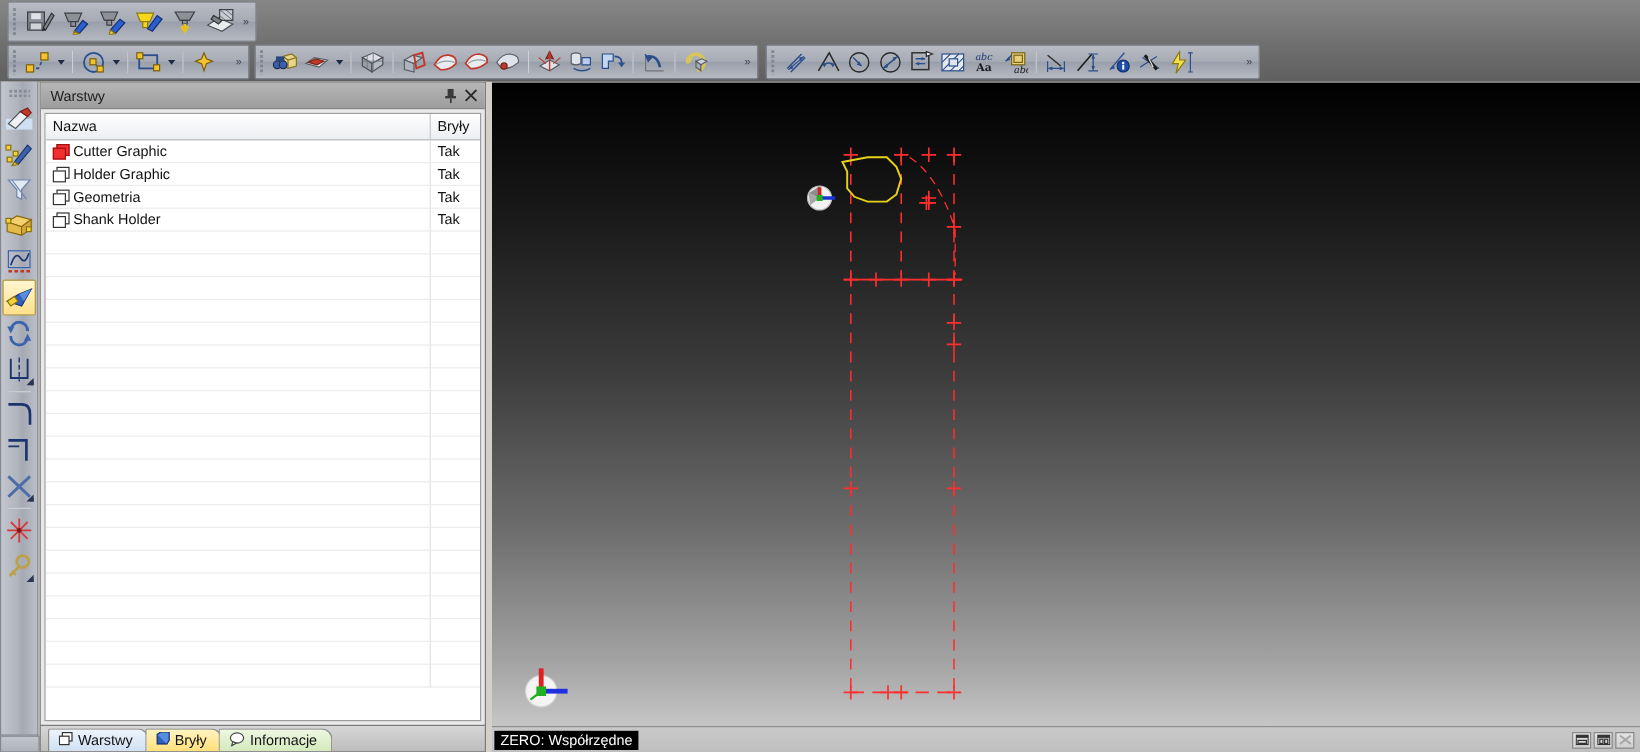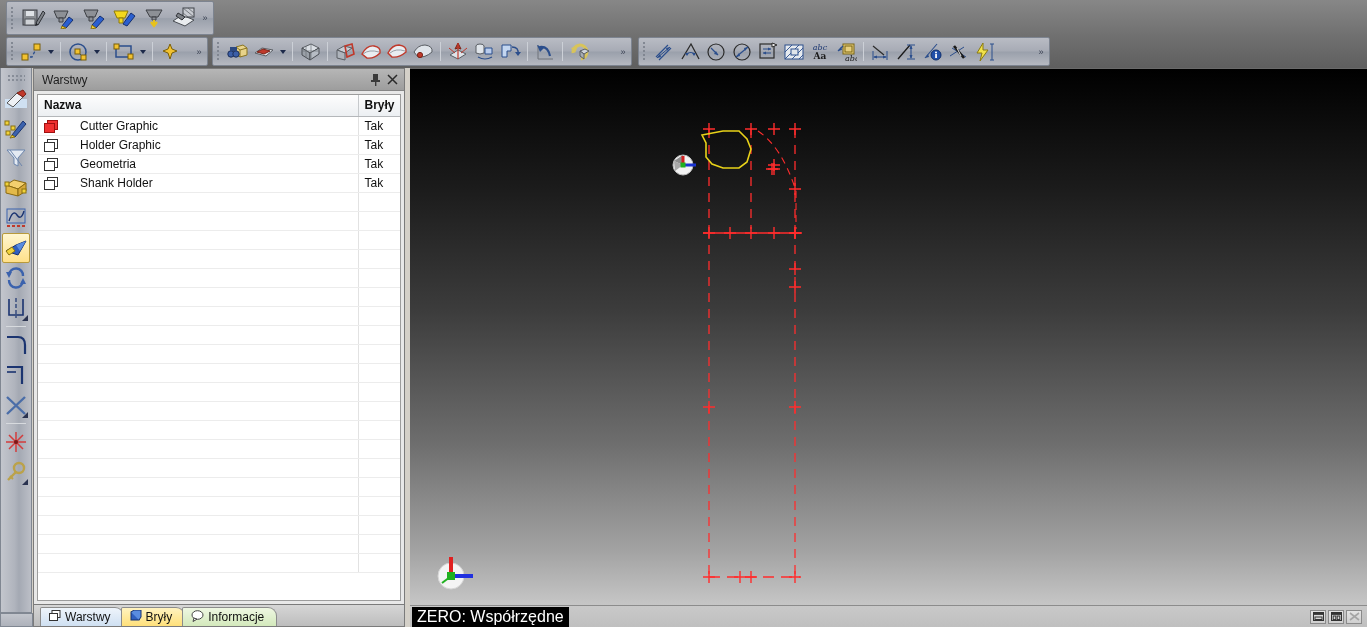--- a/index.html
+++ b/index.html
@@ -62,29 +62,29 @@
            background: #e8e8e8; border: 1px solid #7b7b7b; display: flex; flex-direction: column; }
   .panel-title { height: 22px; display: flex; align-items: center;
                  background: linear-gradient(180deg,#b6b6b6,#9d9d9d);
                  border-bottom: 1px solid #868686; padding: 0 3px 0 8px; flex: none; }
   .panel-title .t { flex: 1; font-size: 12px; color: #1d1d1d; }
   .pbtn { width: 17px; height: 17px; display: flex; align-items: center;
           justify-content: center; color: #20252b; }
   .grid-wrap { flex: 1; margin: 3px; background: #fff;
                border: 1px solid #9c9c9c; overflow: hidden; display: flex; flex-direction: column; }
   table.grid { width: 100%; border-collapse: collapse; table-layout: fixed; }
-  table.grid th { height: 21px; font-weight: bold; font-size: 12px; text-align: left;
+  table.grid th { height: 21px; font-weight: normal; font-size: 12px; text-align: left;
                   background: linear-gradient(180deg,#fdfdfd,#eceff2);
                   border-right: 1px solid #c6c9cc; border-bottom: 1px solid #b4b7ba;
                   padding: 0 6px; color: #111; }
   table.grid td { height: 19px; font-size: 12px; padding: 0 6px; color: #111;
                   border-right: 1px solid #e2e2e2; border-bottom: 1px solid #ececec;
                   white-space: nowrap; overflow: hidden; }
   .col-n { width: 320px; } .col-p { width: 42px; } .col-x { width: 10px; }
-  .lyr-cell { display: flex; align-items: center; gap: 23px; }
+  .lyr-cell { display: flex; align-items: center; gap: 4px; }
   .lyr-ico { width: 13px; height: 12px; flex: none; position: relative; }
   .lyr-ico:before { content: ""; position: absolute; left: 3px; top: 0; width: 9px;
                     height: 8px; border: 1px solid #333; background: #fff; }
   .lyr-ico:after { content: ""; position: absolute; left: 0; top: 3px; width: 9px;
                    height: 8px; border: 1px solid #333; background: #fff; }
   .lyr-ico.act:before { background: #f03030; border-color: #a01010; }
   .lyr-ico.act:after { background: #f03030; border-color: #a01010; }
 
   
   .tabs { position: absolute; left: 33px; top: 605px; width: 372px; height: 22px;
@@ -103,21 +103,21 @@
   .vp-frame { position: absolute; left: 410px; top: 68px; width: 957px; height: 537px;
               border-top: 1px solid #6a6a6a; overflow: hidden;
               background: linear-gradient(180deg,#000 0%,#1b1b1b 22%,#3c3c3c 45%,
                           #6e6e6e 70%,#a3a3a3 90%,#c6c6c6 100%); }
   .vp-frame svg { position: absolute; left: 0; top: 0; }
 
   
   .status { position: absolute; left: 410px; top: 605px; width: 957px; height: 22px;
             background: linear-gradient(180deg,#c9c9c9,#bfbfbf);
             border-top: 1px solid #8c8c8c; display: flex; align-items: center; }
-  .status-txt { background: #000; color: #fff; font-size: 16px;
+  .status-txt { background: #000; color: #fff; font-size: 12px;
                 padding: 1px 5px; margin-left: 2px; }
   .mdi { position: absolute; right: 5px; top: 50%; transform: translateY(-50%);
          display: flex; gap: 2px; }
   .mdi-b { width: 16px; height: 14px; display: flex; align-items: center;
            justify-content: center; background: linear-gradient(180deg,#e4e4e4,#cfcfcf);
            border: 1px solid #8a8a8a; }
   .mdi-b svg { display: block; }
   .botbar { position: absolute; left: 0; top: 613px; width: 33px; height: 14px;
             background: linear-gradient(180deg,#c2c5cc,#aeb2bb); border: 1px solid #808792; }
 </style>

